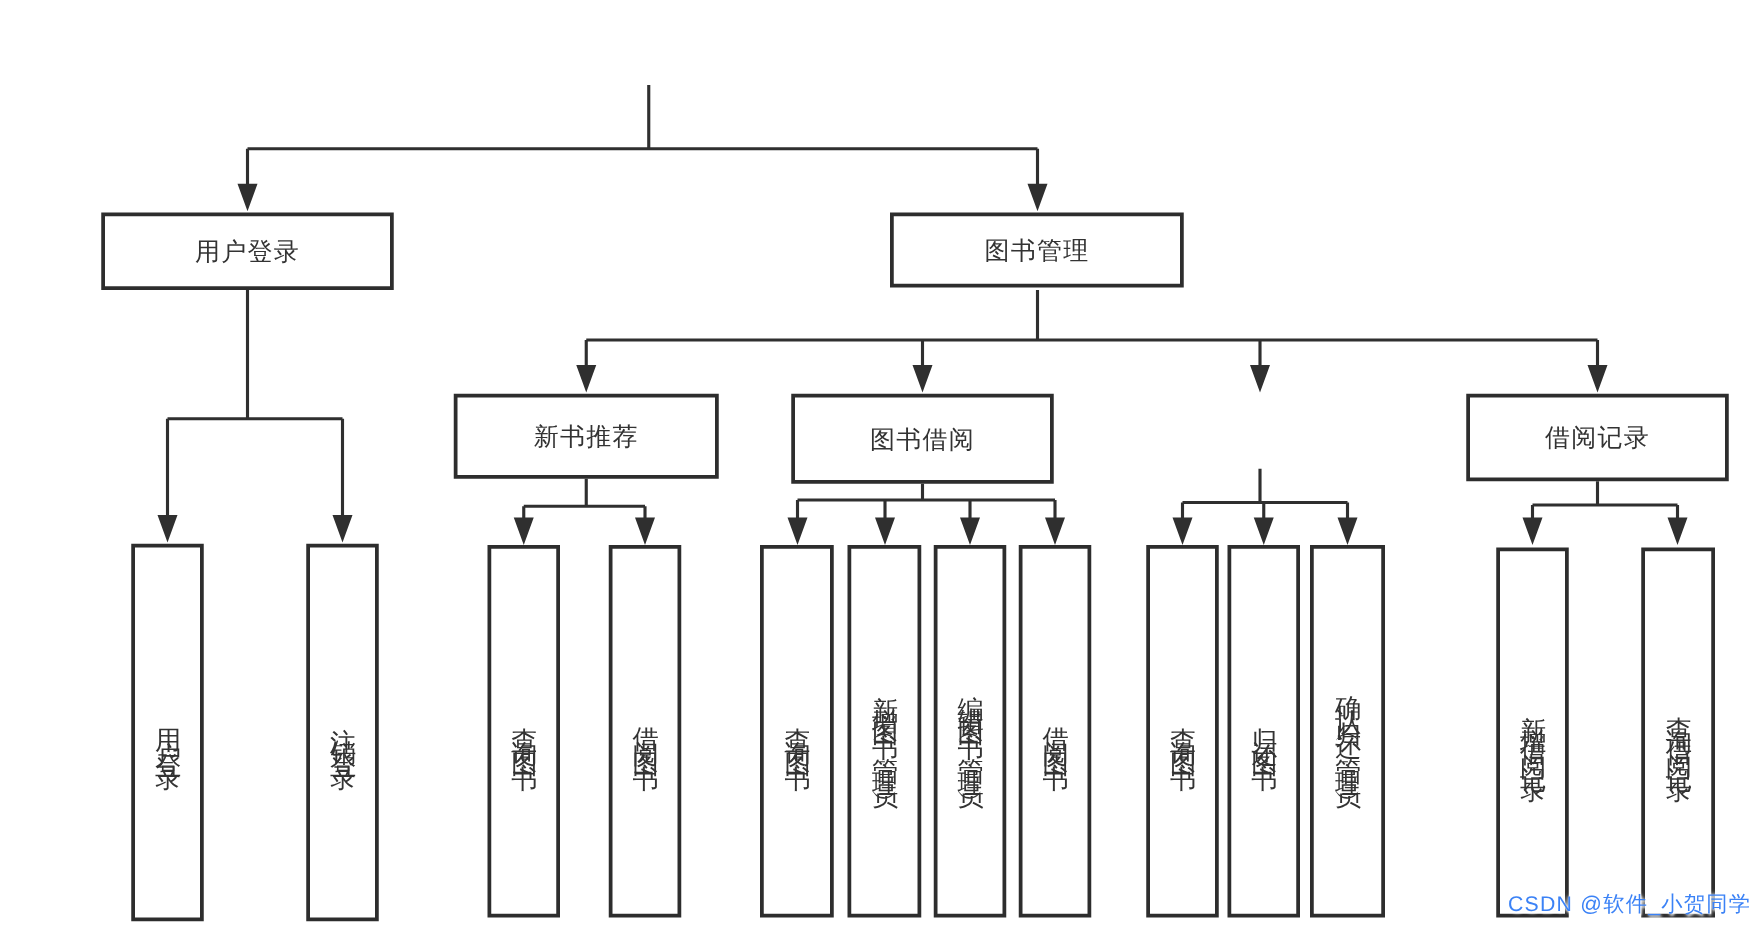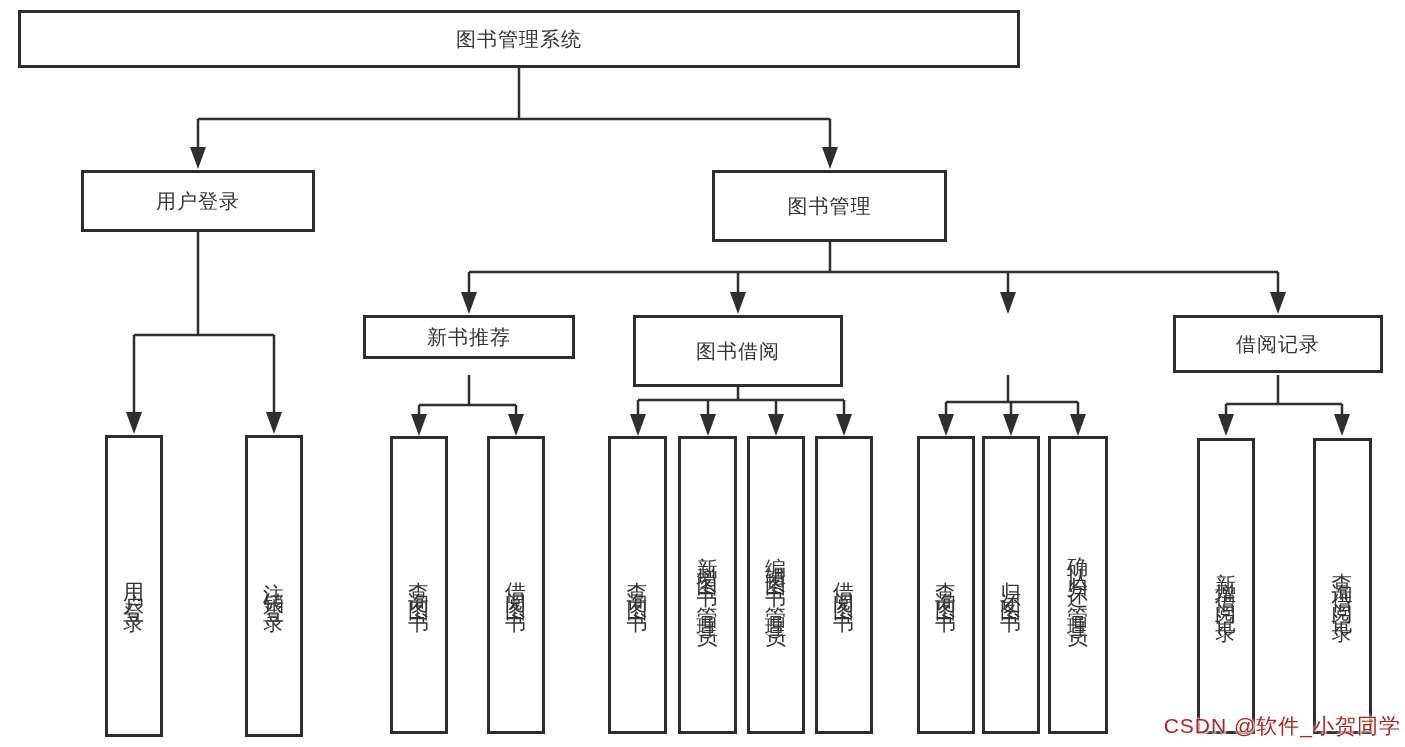--- a/index.html
+++ b/index.html
@@ -42,22 +42,22 @@
     text-orientation: mixed;
     letter-spacing: 10px;
     line-height: 1;
     white-space: nowrap;
   }
   .watermark {
     position: absolute;
     right: 4px;
     top: 712px;
     z-index: 3;
-    font-size: 21px;
-    color: #b91c1c;
+    font-size: 17px;
+    color: #3b82f6;
     letter-spacing: 1px;
     text-shadow: 0 0 4px #ffffff, 0 0 2px #ffffff, 1px 1px 2px #ffffff;
     white-space: nowrap;
   }
 </style>
 </head>
 <body>
 
 <div class="stage">
 
@@ -85,38 +85,35 @@
              M700 414 L716 414 L708 436 Z
              M768 414 L784 414 L776 436 Z
              M836 414 L852 414 L844 436 Z
              M938 414 L954 414 L946 436 Z
              M1003 414 L1019 414 L1011 436 Z
              M1070 414 L1086 414 L1078 436 Z
              M1218 414 L1234 414 L1226 436 Z
              M1334 414 L1350 414 L1342 436 Z"></path>
   </svg>
 
-  <div class="node" style="left:18px;top:10px;width:1002px;height:58px">
-    <span>图书管理系统</span>
-  </div>
 
   <div class="node" style="left:81px;top:170px;width:234px;height:62px">
     <span>用户登录</span>
   </div>
-  <div class="node" style="left:712px;top:170px;width:235px;height:72px">
+  <div class="node" style="left:712px;top:170px;width:235px;height:60px">
     <span>图书管理</span>
   </div>
 
-  <div class="node" style="left:363px;top:315px;width:212px;height:44px">
+  <div class="node" style="left:363px;top:315px;width:212px;height:68px">
     <span>新书推荐</span>
   </div>
   <div class="node" style="left:633px;top:315px;width:210px;height:72px">
     <span>图书借阅</span>
   </div>
-  <div class="node" style="left:1173px;top:315px;width:210px;height:58px">
+  <div class="node" style="left:1173px;top:315px;width:210px;height:70px">
     <span>借阅记录</span>
   </div>
 
   <div class="node leaf" style="left:105px;top:435px;width:58px;height:302px">
     <span class="vtext">用户登录</span>
   </div>
   <div class="node leaf" style="left:245px;top:435px;width:58px;height:302px">
     <span class="vtext">注销登录</span>
   </div>
 

